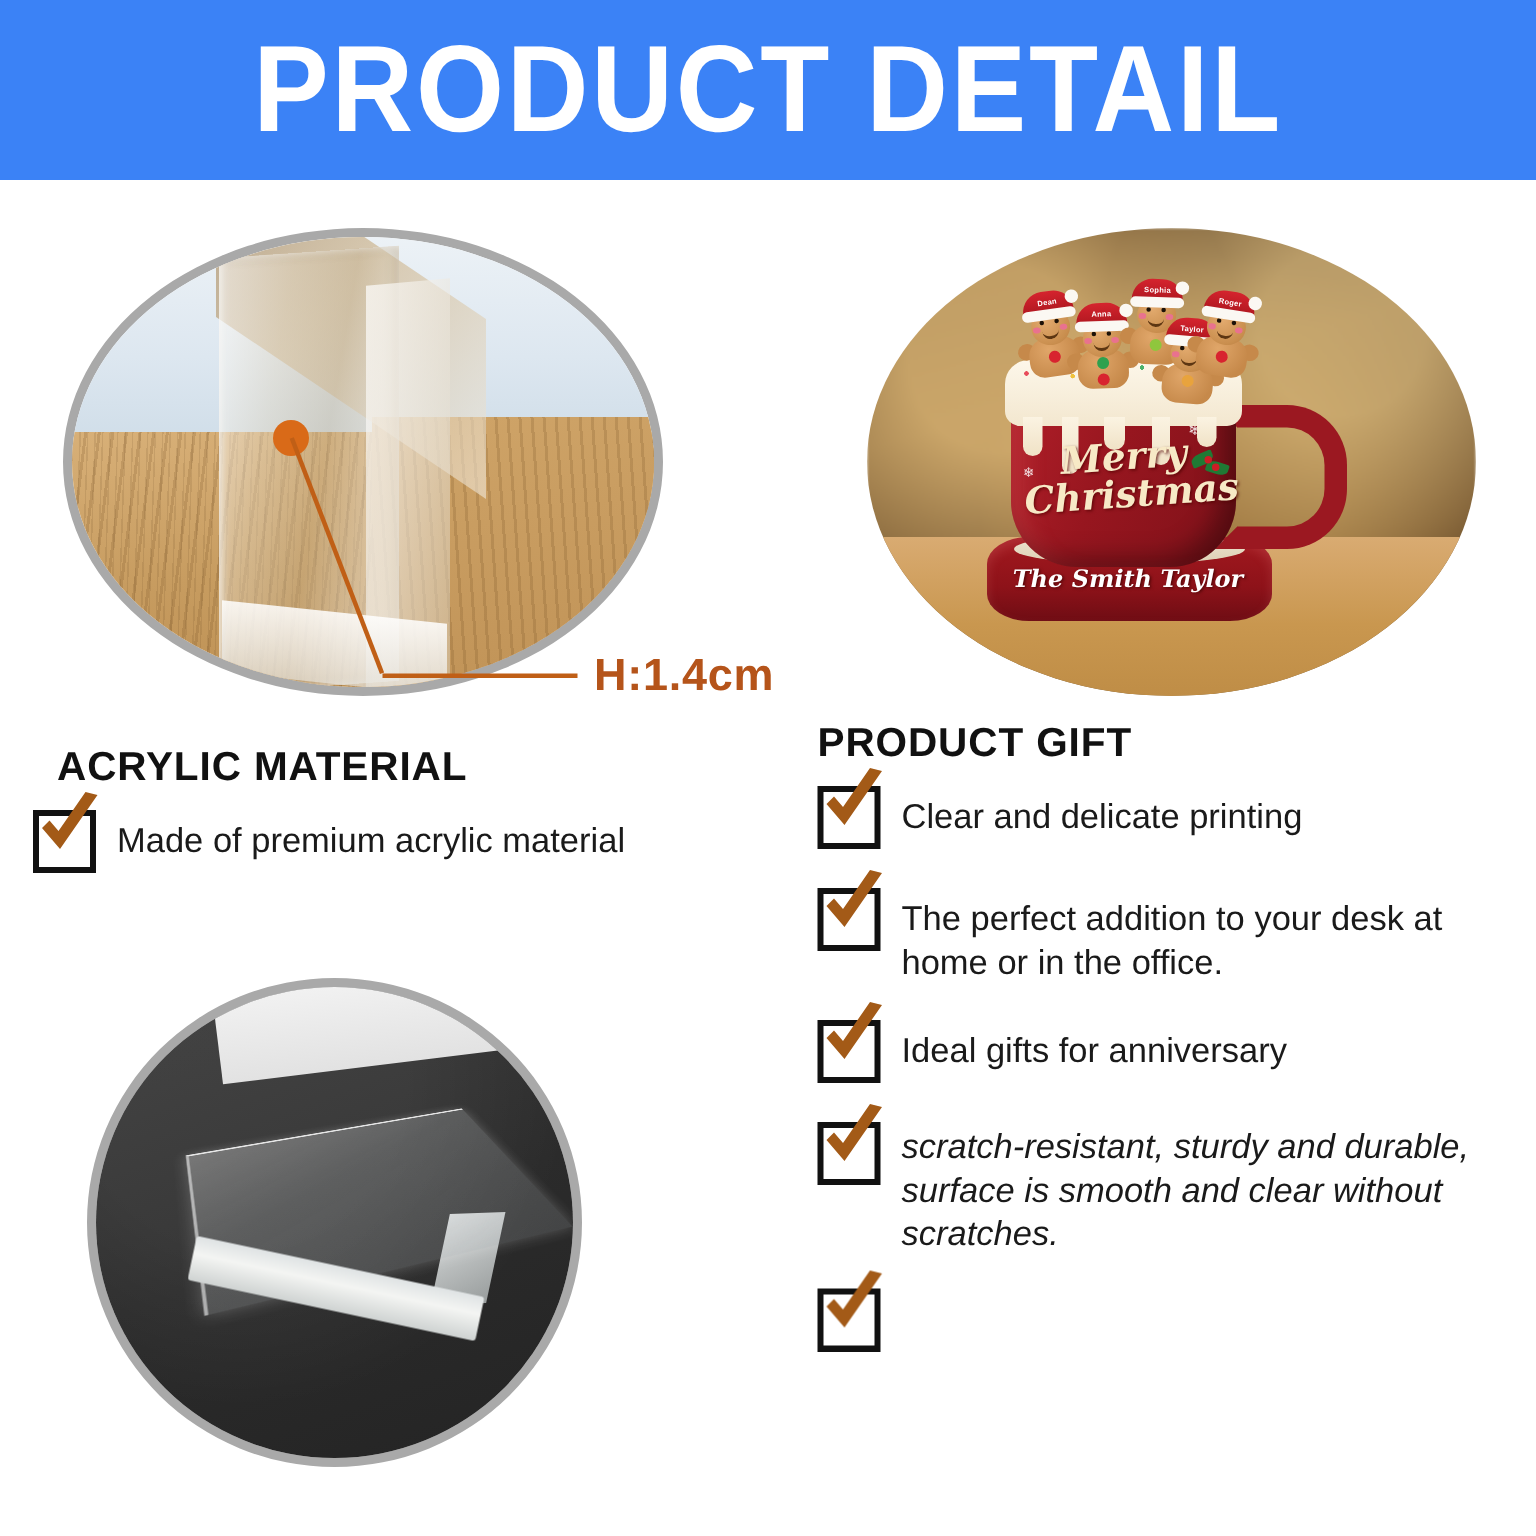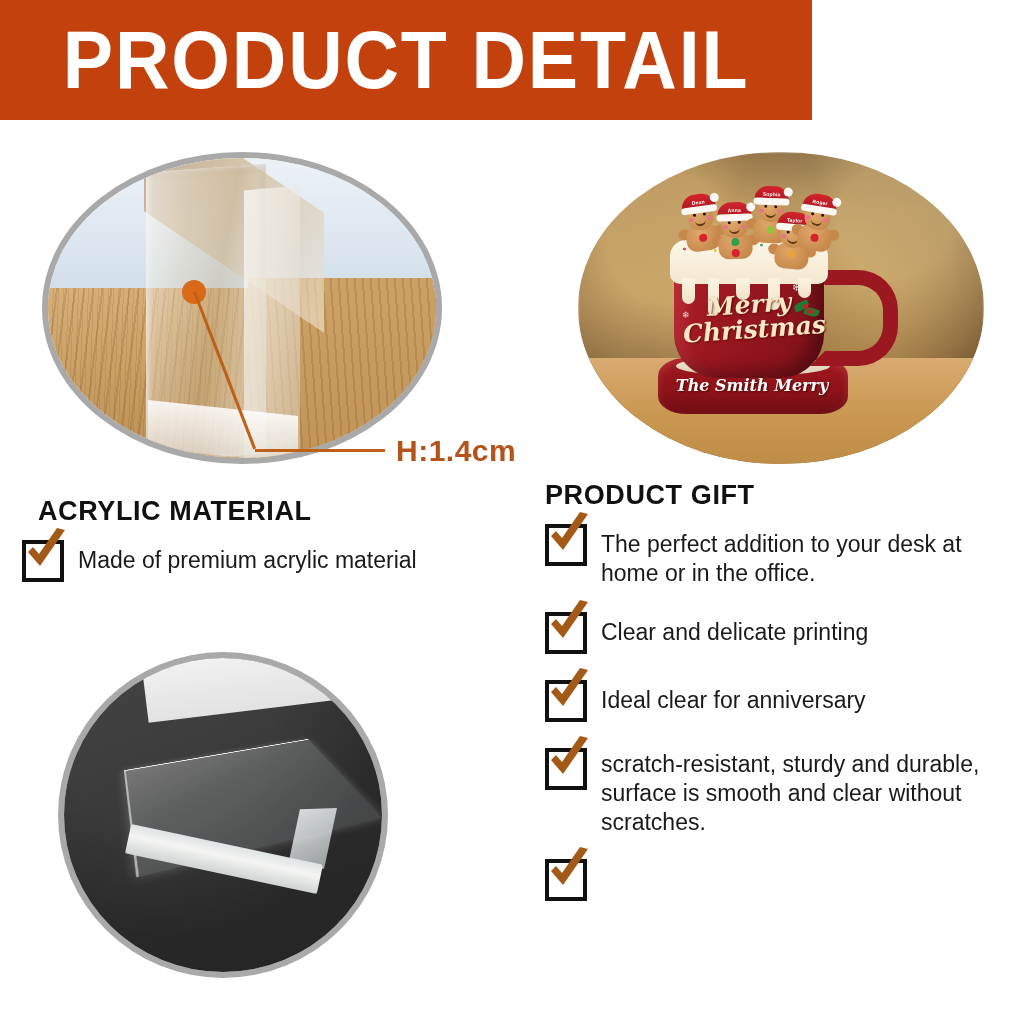--- a/index.html
+++ b/index.html
@@ -13,23 +13,23 @@
     overflow: hidden;
     font-family: "Liberation Sans", sans-serif;
     position: relative;
   }
 
   
   .banner {
     position: absolute;
     left: 0;
     top: 0;
-    width: 812px;
+    width: 1024px;
     height: 120px;
-    background: #c2410c;
+    background: #3b82f6;
     display: flex;
     align-items: center;
     justify-content: center;
   }
   .banner-title {
     color: #ffffff;
     font-family: "Liberation Sans Narrow", "Liberation Sans", sans-serif;
     font-size: 82px;
     font-weight: bold;
     letter-spacing: 2px;
@@ -601,21 +601,21 @@
   </div>
 
   <div class="mug-holly">
     <div class="leaf" style="left:0; top:2px; transform:rotate(-22deg);"></div>
     <div class="leaf" style="left:10px; top:8px; transform:rotate(18deg);"></div>
     <div class="berry" style="left:9px; top:4px;"></div>
     <div class="berry" style="left:14px; top:9px;"></div>
   </div>
 
   <div class="mug-merry">Merry Christmas</div>
-  <div class="mug-family">The Smith Merry</div>
+  <div class="mug-family">The Smith Taylor</div>
 </div>
 
 <div class="callout-dot"></div>
 <div class="callout-line1"></div>
 <div class="callout-line2"></div>
 <div class="callout-label">H:1.4cm</div>
 
 <div class="photo-oval" id="photo-block">
   <div class="slate-bg"></div>
   <div class="slate-top"></div>
@@ -634,54 +634,54 @@
       </svg>
     </div>
     <div class="feature-text">Made of premium acrylic material</div>
   </div>
 </div>
 
 <div class="section-heading" id="heading-gift">PRODUCT GIFT</div>
 
 <div class="feature-list" id="list-gift">
 
+  <div class="feature-item" style="margin-bottom:26px;">
+    <div class="checkbox">
+      <svg class="tick" viewBox="0 0 46 48">
+        <path d="M5 24 L17 38 L42 2 L34 0 L16 26 L10 19 Z" fill="#a35a17"></path>
+      </svg>
+    </div>
+    <div class="feature-text">Clear and delicate printing</div>
+  </div>
+
   <div class="feature-item" style="margin-bottom:24px;">
     <div class="checkbox">
       <svg class="tick" viewBox="0 0 46 48">
         <path d="M5 24 L17 38 L42 2 L34 0 L16 26 L10 19 Z" fill="#a35a17"></path>
       </svg>
     </div>
     <div class="feature-text" style="width:400px;">The perfect addition to your desk at home or in the office.</div>
   </div>
 
   <div class="feature-item" style="margin-bottom:26px;">
     <div class="checkbox">
       <svg class="tick" viewBox="0 0 46 48">
         <path d="M5 24 L17 38 L42 2 L34 0 L16 26 L10 19 Z" fill="#a35a17"></path>
       </svg>
     </div>
-    <div class="feature-text">Clear and delicate printing</div>
-  </div>
-
-  <div class="feature-item" style="margin-bottom:26px;">
-    <div class="checkbox">
-      <svg class="tick" viewBox="0 0 46 48">
-        <path d="M5 24 L17 38 L42 2 L34 0 L16 26 L10 19 Z" fill="#a35a17"></path>
-      </svg>
-    </div>
-    <div class="feature-text">Ideal clear for anniversary</div>
+    <div class="feature-text">Ideal gifts for anniversary</div>
   </div>
 
   <div class="feature-item" style="margin-bottom:22px;">
     <div class="checkbox">
       <svg class="tick" viewBox="0 0 46 48">
         <path d="M5 24 L17 38 L42 2 L34 0 L16 26 L10 19 Z" fill="#a35a17"></path>
       </svg>
     </div>
-    <div class="feature-text" style="width:420px; padding-top:2px;">scratch-resistant, sturdy and durable, surface is smooth and clear without scratches.</div>
+    <div class="feature-text" style="width:420px; padding-top:2px;font-style:italic;">scratch-resistant, sturdy and durable, surface is smooth and clear without scratches.</div>
   </div>
 
   <div class="feature-item">
     <div class="checkbox">
       <svg class="tick" viewBox="0 0 46 48">
         <path d="M5 24 L17 38 L42 2 L34 0 L16 26 L10 19 Z" fill="#a35a17"></path>
       </svg>
     </div>
   </div>
 

